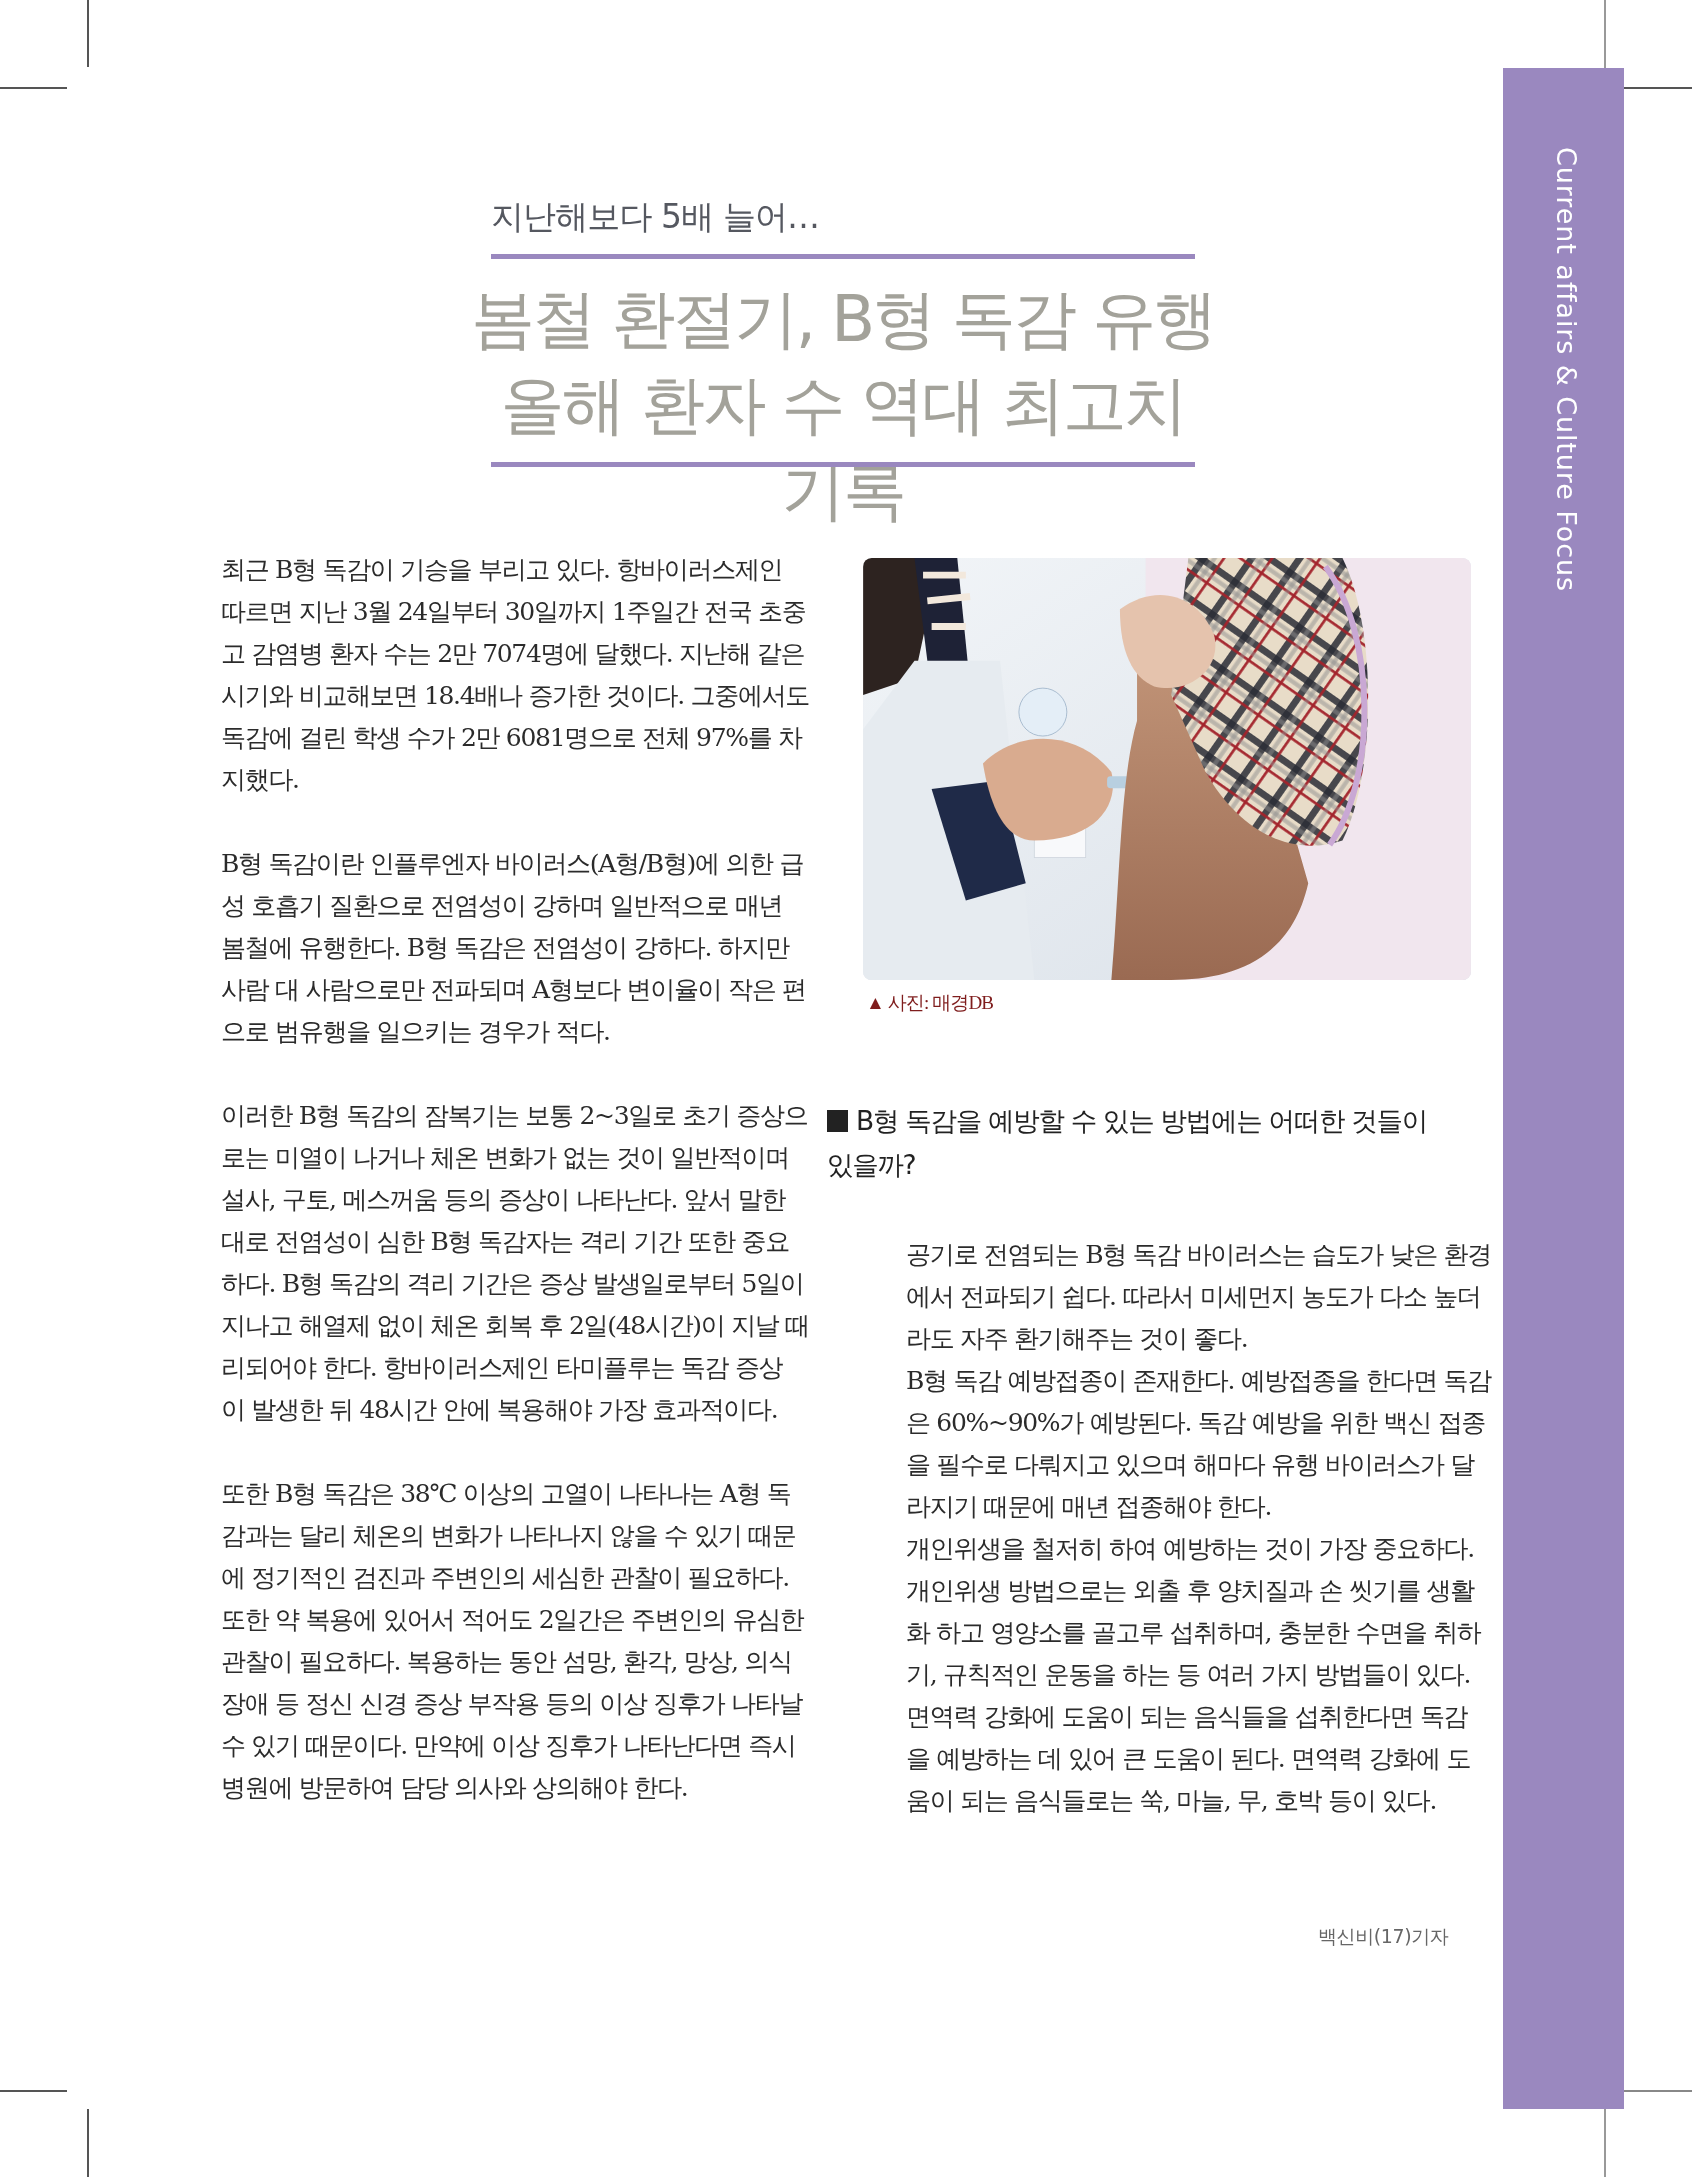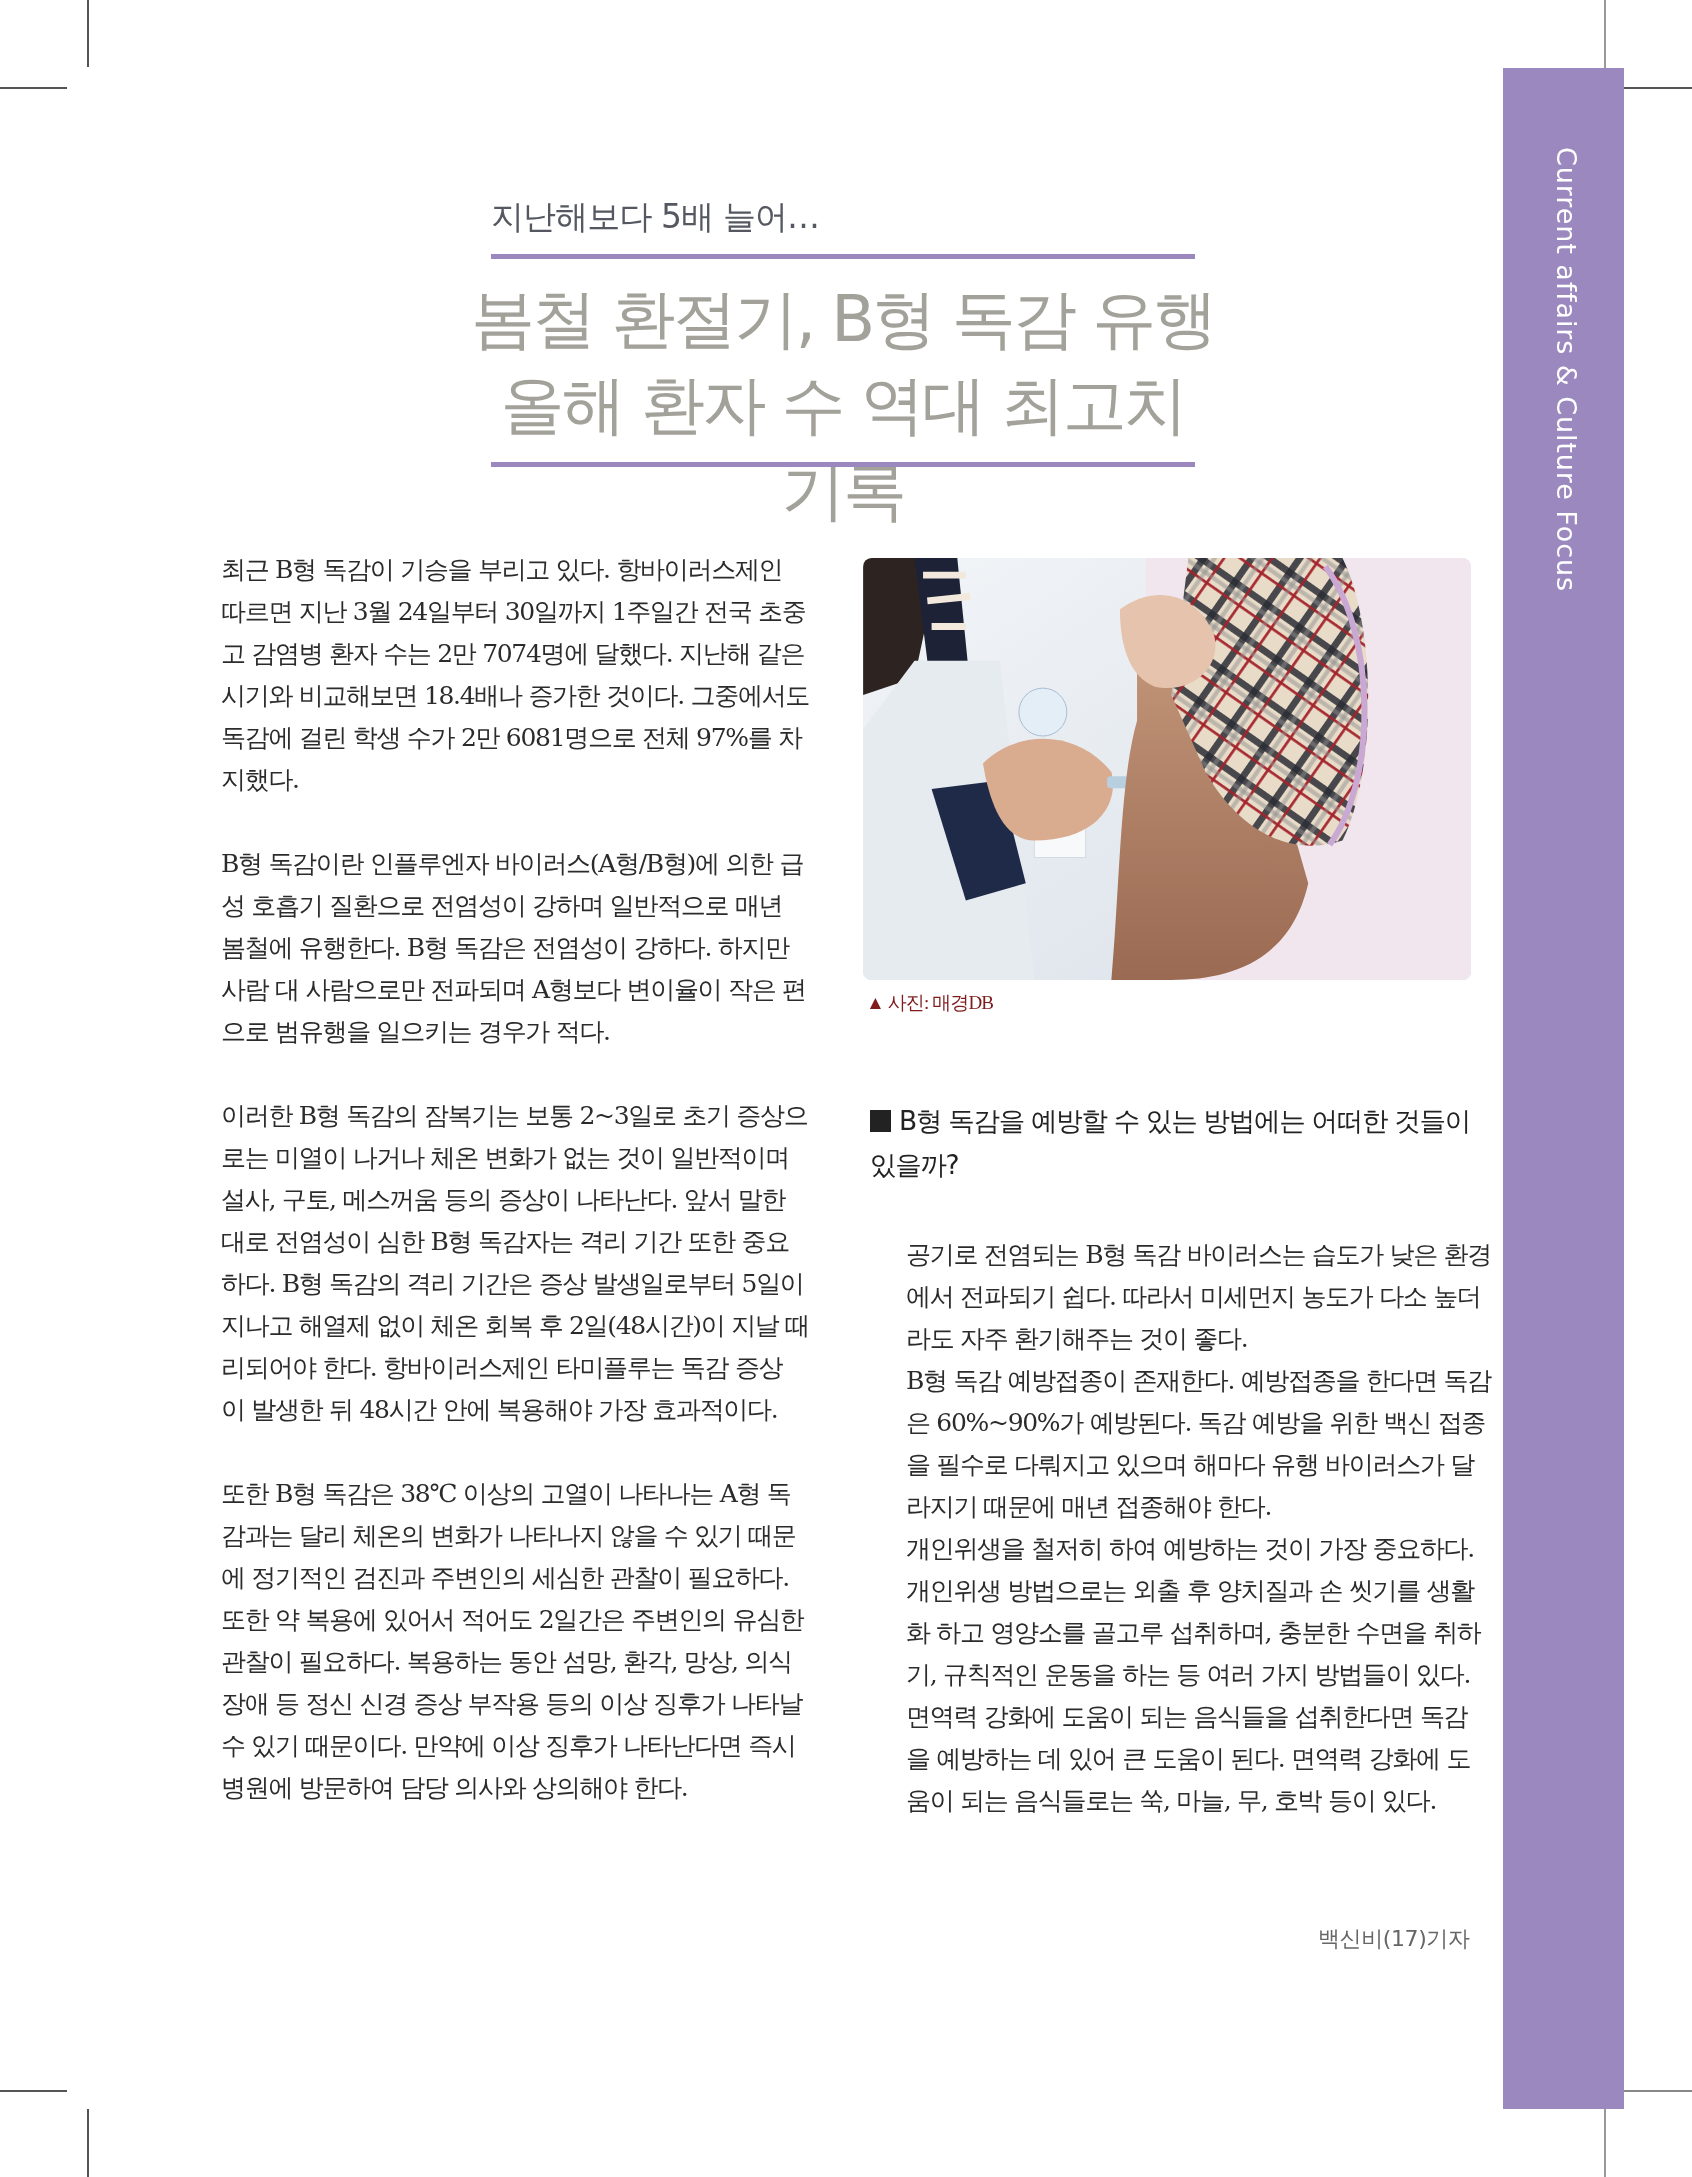--- a/index.html
+++ b/index.html
@@ -41,31 +41,31 @@
     .photo {
       position: absolute; left: 863px; top: 558px; width: 608px; height: 422px;
       border-radius: 8.6px; overflow: hidden; background: #e9e7ef;
     }
     .caption {
       position: absolute; left: 866px; top: 990px;
       font-family: Liberation Serif, serif;
       font-size: 19px; color: #7f1d1d; letter-spacing: -0.9px;
     }
     .subhead {
-      position: absolute; left: 870px; top: 1099px; width: 608px;
+      position: absolute; left: 827px; top: 1099px; width: 608px;
       font-family: "DejaVu Sans", "Liberation Sans", sans-serif;
       font-size: 26.5px; line-height: 44px; color: #222; letter-spacing: -1.3px;
     }
     .subhead .sq { display: inline-block; width: 20.5px; height: 22px; background: #222; margin-right: 8.6px; vertical-align: -1.7px; }
     .right-body p { margin-bottom: 0; margin-left: 36px; }
 
     .byline {
       position: absolute; left: 1318px; top: 1924px;
       font-family: "DejaVu Sans", "Liberation Sans", sans-serif;
-      font-size: 22px; color: #666; letter-spacing: -0.4px;
+      font-size: 19px; color: #666; letter-spacing: -0.4px;
     }
   </style>
 </head>
 <body>
 
 <div class="crop v" style="left:87px;top:0;height:67px;"></div>
 <div class="crop h" style="left:0;top:87px;width:67px;"></div>
 <div class="crop v" style="left:87px;top:2109px;height:68px;"></div>
 <div class="crop h" style="left:0;top:2090px;width:67px;"></div>
 <div class="crop v" style="left:1604px;top:0;height:68px;background:#999;"></div>

